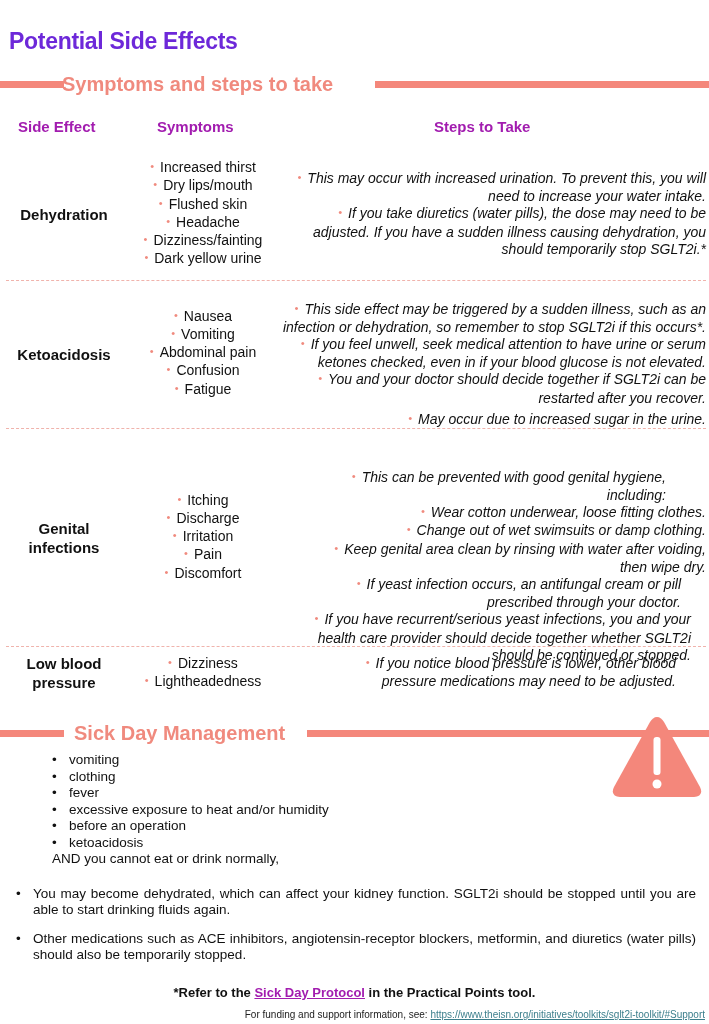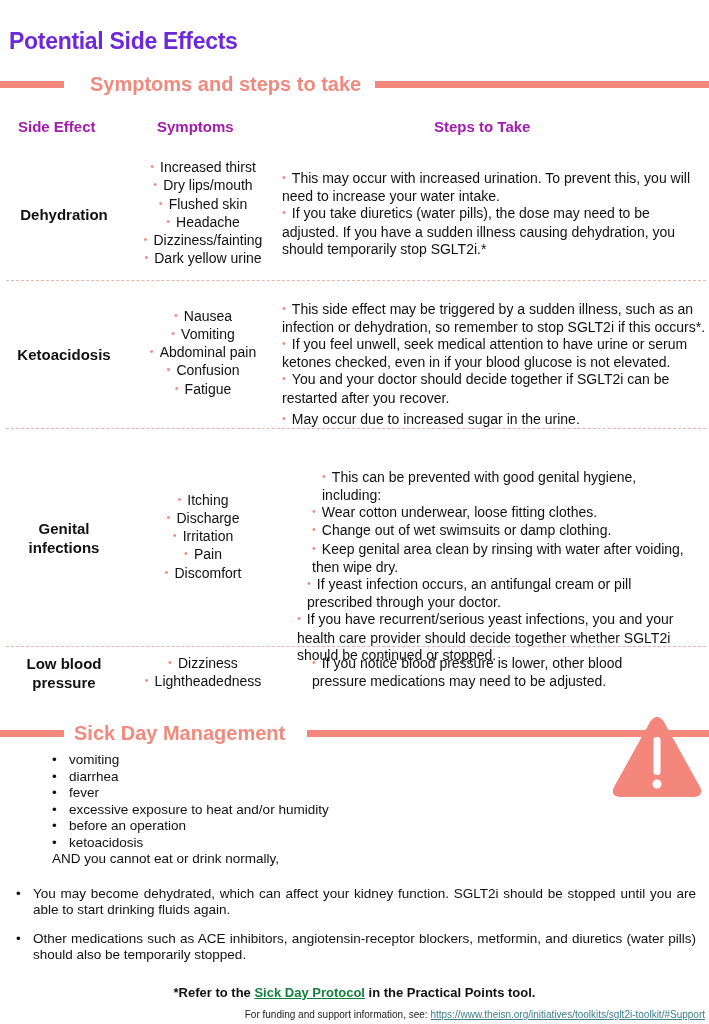--- a/index.html
+++ b/index.html
@@ -6,44 +6,44 @@
   body{width:709px;height:1024px;position:relative;overflow:hidden;font-family:"Liberation Sans",sans-serif;color:#111;}
   .title{position:absolute;left:9px;top:28px;font-size:23px;font-weight:bold;color:#6d28d9;letter-spacing:-0.3px;}
   .sec-head{position:absolute;left:0;width:709px;height:30px;}
   .sec-head .bar-l{position:absolute;left:0;height:7px;background:#f4877b;}
   .sec-head .bar-r{position:absolute;right:0;height:7px;background:#f4877b;}
   .sec-head .label{position:absolute;font-size:20px;font-weight:bold;color:#f08a7e;white-space:nowrap;}
   .col-h{position:absolute;top:118px;font-size:15px;font-weight:bold;color:#a21caf;}
   .row{position:absolute;left:0;width:709px;}
   .row .effect{position:absolute;left:0;width:128px;text-align:center;font-size:15px;font-weight:bold;line-height:19px;top:50%;transform:translateY(-50%);}
   .row .symptoms{position:absolute;left:128px;width:150px;text-align:center;font-size:14px;line-height:17.3px;top:50%;transform:translateY(-50%);}
-  .row .steps{position:absolute;left:282px;width:424px;text-align:left;font-size:14px;line-height:17.2px;top:50%;transform:translateY(-50%);}
+  .row .steps{position:absolute;left:282px;width:424px;text-align:right;font-size:14px;line-height:17.2px;top:50%;transform:translateY(-50%);font-style:italic;}
   .pb{color:#f08a7e;font-size:11px;margin-right:6px;position:relative;top:-2px;}
   .sub{display:block;}
   .divider{position:absolute;left:6px;width:700px;height:0;border-top:1px dashed #f0b3ac;}
   .sick{position:absolute;left:16px;top:752px;width:680px;font-size:13.5px;line-height:16.5px;}
   .sick .b{position:relative;padding-left:17px;}
   .sick .b::before{content:"•";position:absolute;left:0;top:0;}
   .sick .inner{margin-left:36px;}
   .sick .and{margin-left:36px;}
   .sick .para{text-align:justify;}
   .refer{position:absolute;left:0;width:709px;top:985px;text-align:center;font-size:13px;font-weight:bold;}
-  .refer a{color:#15803d;text-decoration:underline;}
+  .refer a{color:#a21caf;text-decoration:underline;}
   .footer{position:absolute;right:4px;top:1009px;font-size:10px;color:#222;}
   .footer a{color:#3c7f8c;text-decoration:underline;}
   .warn{position:absolute;left:611px;top:713px;width:92px;height:86px;}
 </style>
 </head>
 <body>
 
 <div class="title">Potential Side Effects</div>
 
 <div class="sec-head" style="top:70px;">
   <div class="bar-l" style="top:11px;width:64px;"></div>
-  <div class="label" style="left:90px;top:3px;">Symptoms and steps to take</div>
+  <div class="label" style="left:62px;top:3px;">Symptoms and steps to take</div>
   <div class="bar-r" style="top:11px;width:334px;"></div>
 </div>
 
 <div class="col-h" style="left:18px;">Side Effect</div>
 <div class="col-h" style="left:157px;">Symptoms</div>
 <div class="col-h" style="left:434px;">Steps to Take</div>
 
 <div class="row" style="top:155px;height:118px;">
   <div class="effect">Dehydration</div>
   <div class="symptoms">
@@ -124,21 +124,21 @@
 
 <svg class="warn" viewBox="0 0 92 86">
   <path d="M46 4 C49 4 51 6 53 9 L89 74 C92 80 89 84 83 84 L9 84 C3 84 0 80 3 74 L39 9 C41 6 43 4 46 4 Z" fill="#f4877b"></path>
   <rect x="42.5" y="24" width="7" height="38" rx="3" fill="#fff"></rect>
   <circle cx="46" cy="71" r="4.5" fill="#fff"></circle>
 </svg>
 
 <div class="sick">
   <div class="inner">
     <div class="b">vomiting</div>
-    <div class="b">diarrhea</div>
+    <div class="b">clothing</div>
     <div class="b">fever</div>
     <div class="b">excessive exposure to heat and/or humidity</div>
     <div class="b">before an operation</div>
     <div class="b">ketoacidosis</div>
   </div>
   <div class="and">AND you cannot eat or drink normally,</div>
   <div class="b para" style="margin-top:18px;">You may become dehydrated, which can affect your kidney function. SGLT2i should be stopped until you are able to start drinking fluids again.</div>
   <div class="b para" style="margin-top:12px;">Other medications such as ACE inhibitors, angiotensin-receptor blockers, metformin, and diuretics (water pills) should also be temporarily stopped.</div>
 </div>
 

